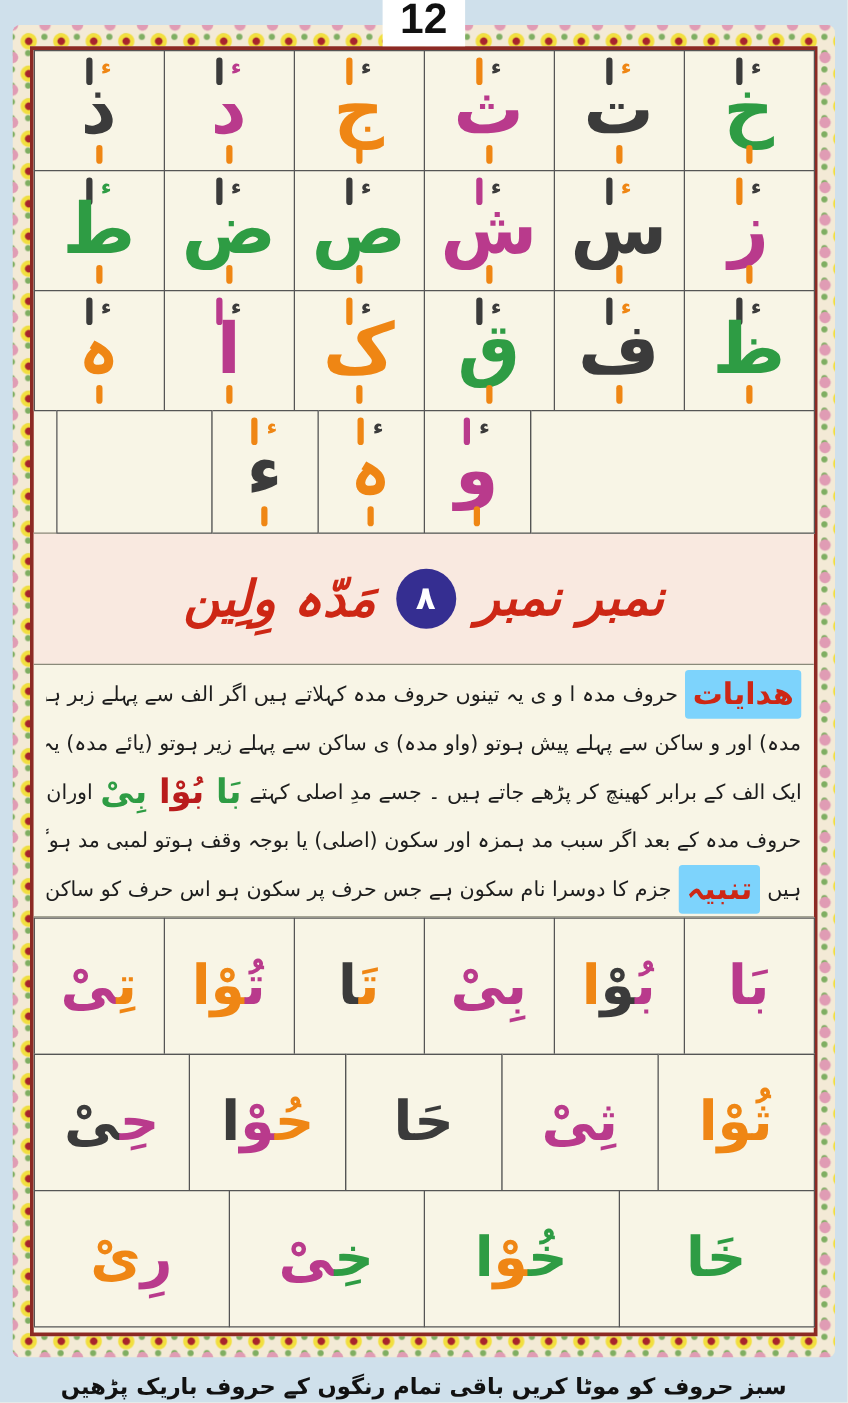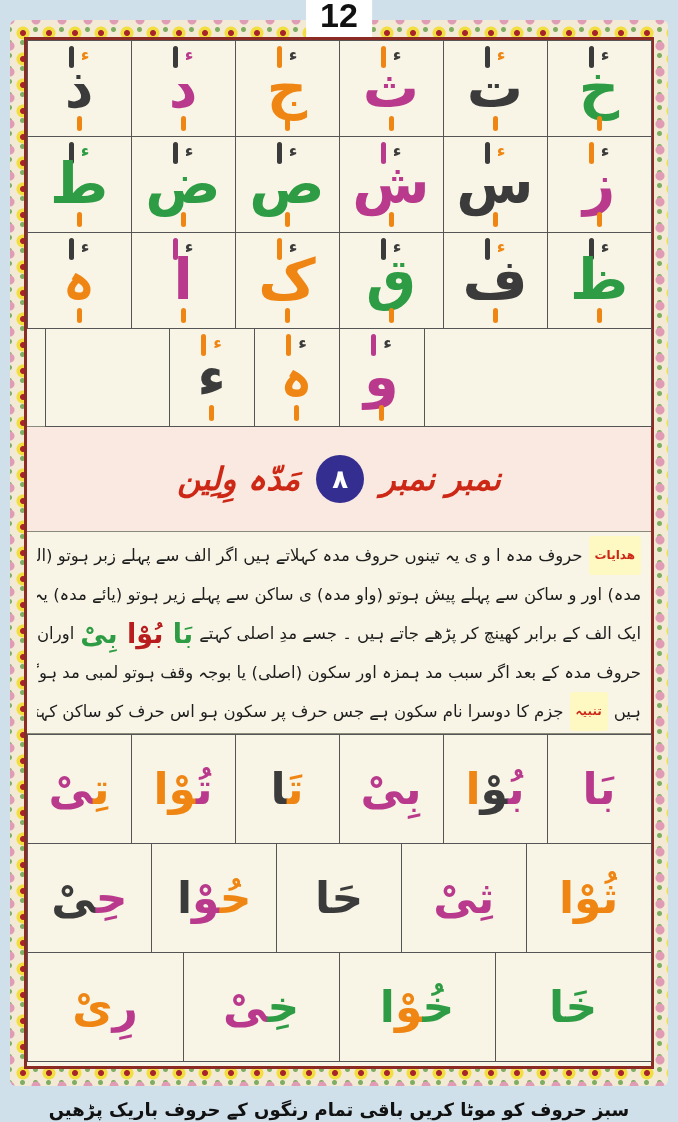--- a/index.html
+++ b/index.html
@@ -52,40 +52,40 @@
   .glyph{flex:1;display:flex;align-items:center;justify-content:center;
          font-size:56px;font-weight:bold;line-height:1;margin-top:-8px;}
   .bdash{width:5px;height:18px;border-radius:3px;margin-bottom:5px;}
   .bcell{flex:1;height:110px;justify-content:center;}
   .bword{font-size:44px;font-weight:bold;line-height:1;direction:rtl;unicode-bidi:isolate;}
   
   .band{
     height:104px;background:#f9e9e0;border-top:1px solid #8a8a7a;border-bottom:1px solid #8a8a7a;
     display:flex;align-items:center;justify-content:center;gap:16px;direction:rtl;
   }
-  .band-text{font-size:32px;font-weight:bold;color:#cd2715;font-style:italic;}
+  .band-text{font-size:40px;font-weight:bold;color:#cd2715;font-style:italic;}
   .num-circle{
     width:48px;height:48px;border-radius:50%;background:#352e91;color:#fff;
     display:flex;align-items:center;justify-content:center;
     font-size:26px;font-weight:bold;flex:none;
   }
   
   .instructions{
     padding:4px 10px 2px 10px;direction:rtl;
     border-bottom:1px solid #8a8a7a;background:#f8f5e6;
   }
   .iline{
     font-size:16.5px;color:#1d1d1d;line-height:39px;height:39px;white-space:nowrap;
     display:flex;align-items:center;justify-content:space-between;gap:6px;
   }
   .iline .txt{flex:1;text-align:justify;text-align-last:justify;overflow:hidden;}
   .iline .txt.solo{flex:1;}
   .tagword{
-    background:#fef9c3;color:#cd2715;font-weight:bold;padding:0 6px;border-radius:3px;
-    flex:none;font-size:12px;
+    background:#7dd3fc;color:#cd2715;font-weight:bold;padding:0 6px;border-radius:3px;
+    flex:none;font-size:24px;
   }
   .cword{flex:none;font-size:27px;font-weight:bold;direction:rtl;}
   
   .footer{
     position:absolute;left:0;right:0;bottom:2px;text-align:center;
     font-size:18px;font-weight:bold;color:#111;direction:rtl;
   }
 </style>
 </head>
 <body>

